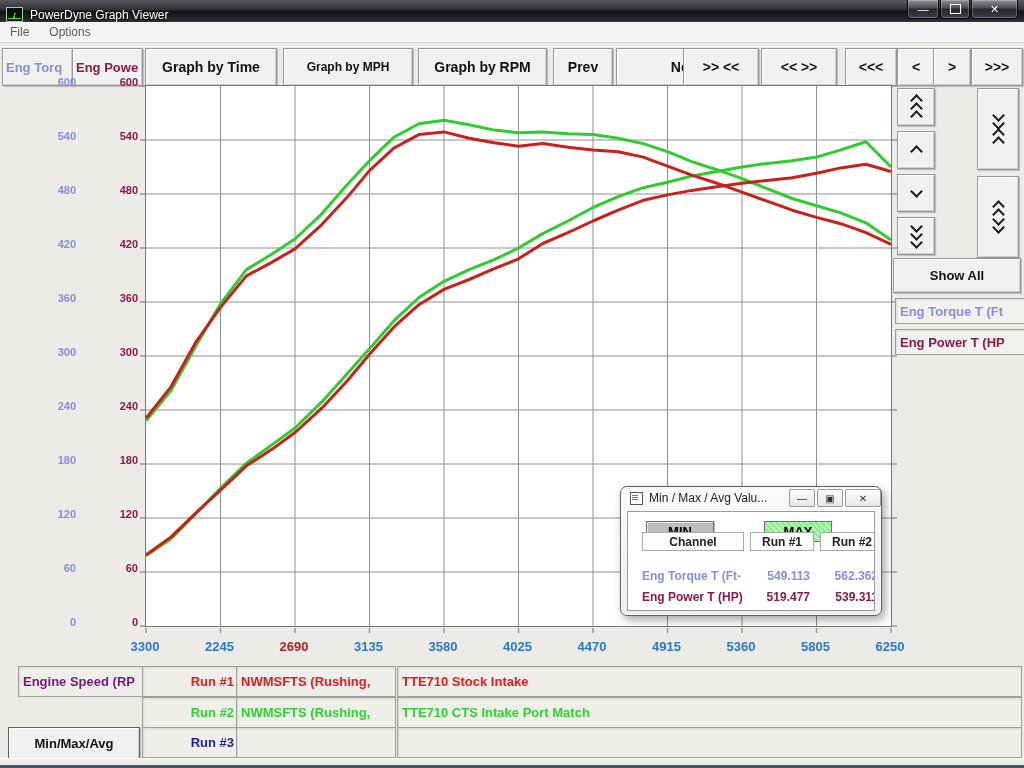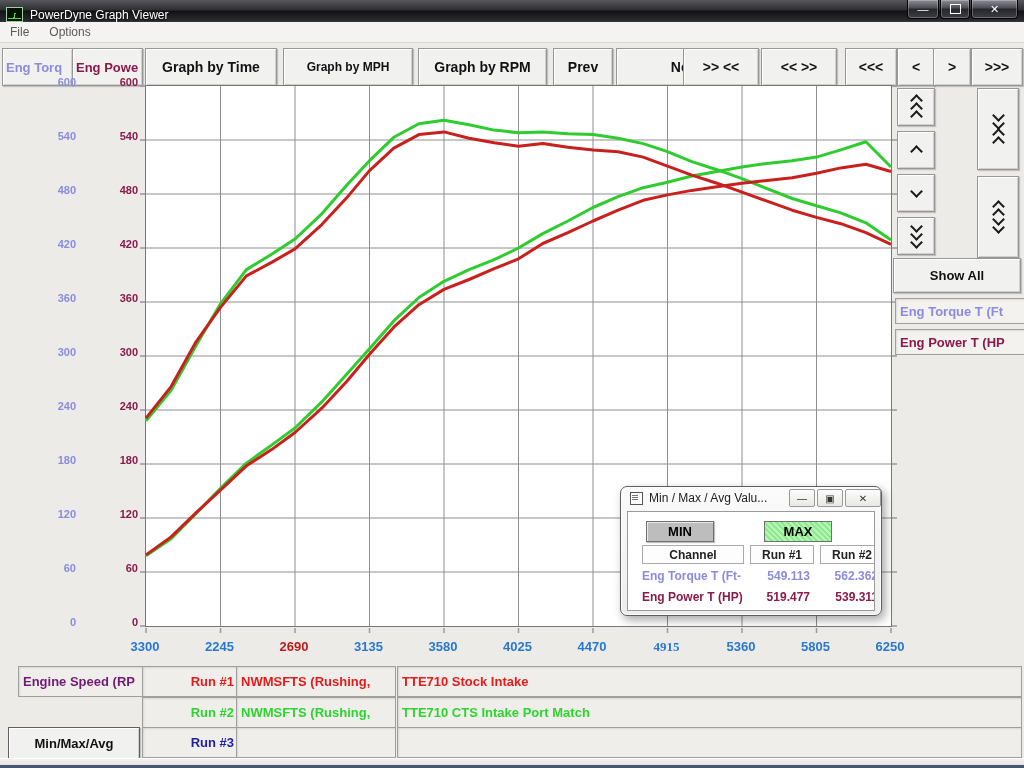--- a/index.html
+++ b/index.html
@@ -58,21 +58,21 @@
     border-radius:2px;display:flex;align-items:center;justify-content:center;font-size:10px;color:#333;margin-left:2px;}
   .mmbtn.close{width:34px;}
   #minmax-body{position:absolute;left:6px;top:24px;width:246px;height:98px;background:#ffffff;
     border:1px solid #9a9a9a;overflow:hidden;}
   #min-btn{position:absolute;left:18px;top:9px;width:66px;height:19px;background:#bdbdbd;
     border:1px solid #6f6f6f;box-shadow:inset 1px 1px 0 #e8e8e8,1px 1px 1px rgba(0,0,0,.25);
     display:flex;align-items:center;justify-content:center;font-weight:bold;font-size:13px;}
   #max-btn{position:absolute;left:136px;top:9px;width:66px;height:19px;
     background:repeating-linear-gradient(45deg,#8dea8d 0 2px,#b8f5b8 2px 4px);
     border:1px solid #6f6f6f;display:flex;align-items:center;justify-content:center;font-weight:bold;font-size:13px;}
-  .mm-hdr{position:absolute;top:33px;height:17px;background:#fdfdfd;border:1px solid #aaa;
+  .mm-hdr{position:absolute;top:20px;height:17px;background:#fdfdfd;border:1px solid #aaa;
     display:flex;align-items:center;justify-content:center;font-weight:bold;font-size:12px;color:#222;}
   .mm-cell{position:absolute;height:16px;font-weight:bold;font-size:12px;white-space:nowrap;overflow:hidden;}
   .mm-val{text-align:right;}
   
   #bottom-edge{position:absolute;left:0;bottom:0;width:1024px;height:9px;
     background:linear-gradient(#f2f1ef,#dfdedc);border-top:1px solid #fff;}
   #bottom-edge:after{content:"";position:absolute;left:0;bottom:0;width:100%;height:3px;background:#47566e;}
 </style>
 </head>
 <body>
@@ -135,21 +135,21 @@
       <div class="ytick" style="left: 96px; top: 562px; color: rgb(138, 26, 74);">60</div>
       <div class="ytick" style="left: 34px; top: 616px; color: rgb(139, 139, 224);">0</div>
       <div class="ytick" style="left: 96px; top: 616px; color: rgb(138, 26, 74);">0</div>
       <div class="xtick" style="left: 115px; top: 639px; color: rgb(40, 120, 206);">3300</div>
       <div class="xtick" style="left: 189.5px; top: 639px; color: rgb(40, 120, 206);">2245</div>
       <div class="xtick" style="left: 264px; top: 639px; color: #b91c1c;">2690</div>
       <div class="xtick" style="left: 338.5px; top: 639px; color: rgb(40, 120, 206);">3135</div>
       <div class="xtick" style="left: 413px; top: 639px; color: rgb(40, 120, 206);">3580</div>
       <div class="xtick" style="left: 487.5px; top: 639px; color: rgb(40, 120, 206);">4025</div>
       <div class="xtick" style="left: 562px; top: 639px; color: rgb(40, 120, 206);">4470</div>
-      <div class="xtick" style="left: 636.5px; top: 639px; color: rgb(40, 120, 206); font-family: Liberation Serif, serif;">4915</div>
+      <div class="xtick" style="left: 636.5px; top: 639px; color: rgb(40, 120, 206);">4915</div>
       <div class="xtick" style="left: 711px; top: 639px; color: rgb(40, 120, 206);">5360</div>
       <div class="xtick" style="left: 785.5px; top: 639px; color: rgb(40, 120, 206);">5805</div>
       <div class="xtick" style="left: 860px; top: 639px; color: rgb(40, 120, 206);">6250</div>
     </div>
 
   <div id="plot">
     <svg id="plot-svg" width="745" height="540" viewBox="0 0 745 540" preserveAspectRatio="none">
         <line x1="74.5" y1="0" x2="74.5" y2="540" stroke="#8f8f8f" stroke-width="1"></line>
         <line x1="149" y1="0" x2="149" y2="540" stroke="#8f8f8f" stroke-width="1"></line>
         <line x1="223.5" y1="0" x2="223.5" y2="540" stroke="#8f8f8f" stroke-width="1"></line>

